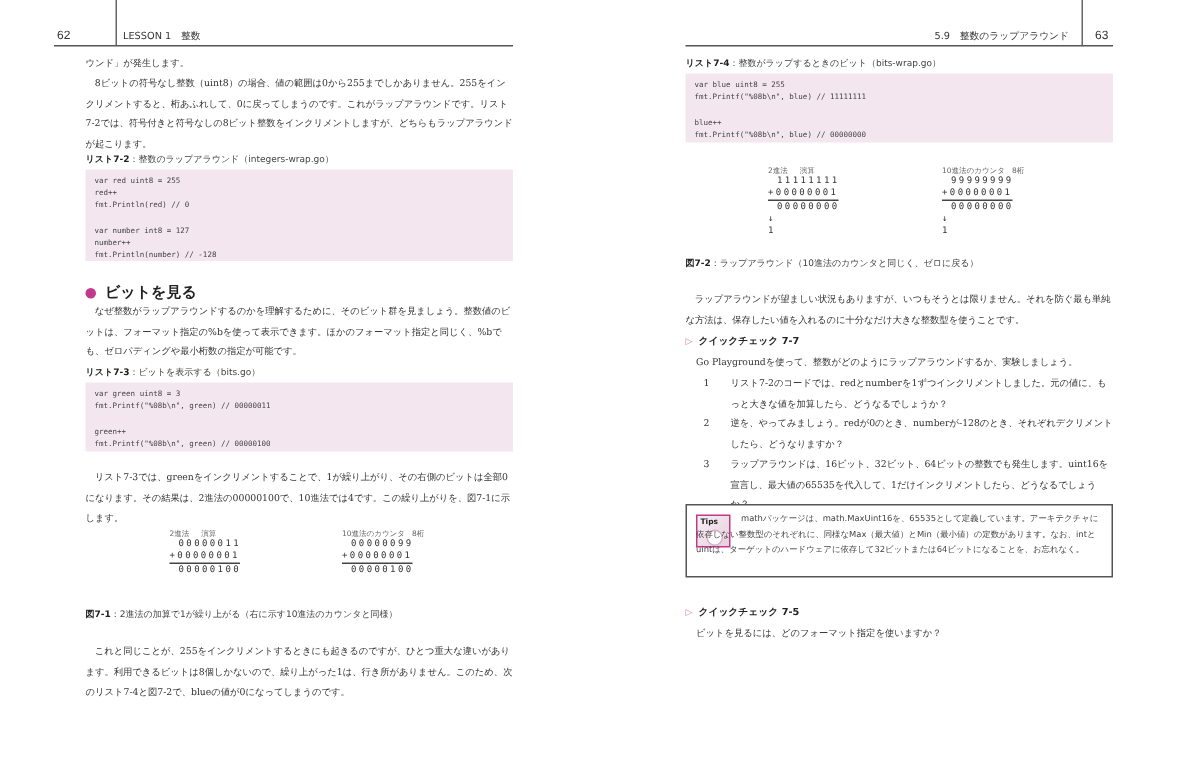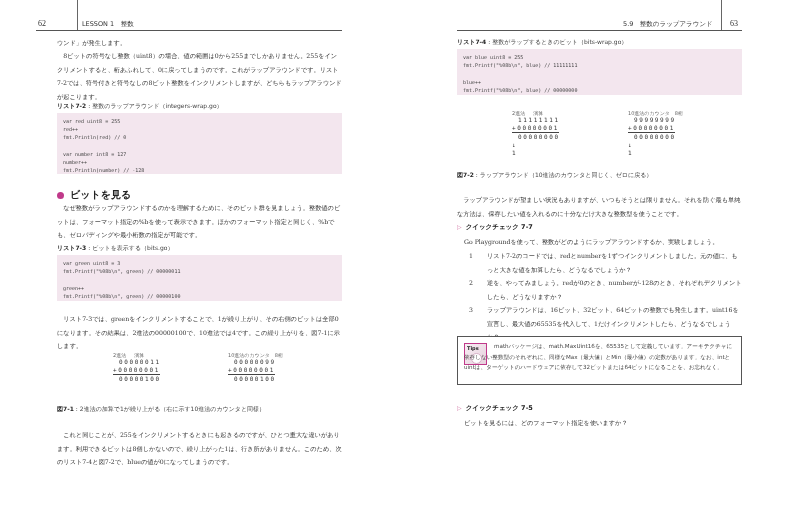--- a/index.html
+++ b/index.html
@@ -3,21 +3,21 @@
 <meta charset="utf-8">
 <style>
   html,body{margin:0;padding:0;background:#fff;}
   body{width:800px;height:505px;position:relative;overflow:hidden;font-family:"DejaVu Serif",serif;color:#333;}
   .page{position:absolute;top:0;height:505px;}
   .page.left{left:0;width:400px;}
   .page.right{left:400px;width:400px;}
   .abs{position:absolute;}
   .hdr-line{position:absolute;height:1px;background:#555;}
   .vline{position:absolute;width:1px;background:#666;}
-  .pnum{font-family:Liberation Serif, serif;font-size:8px;color:#333;}
+  .pnum{font-family:Liberation Sans, sans-serif;font-size:8px;color:#333;}
   .running{font-family:"DejaVu Sans",sans-serif;font-size:6.5px;color:#333;}
   .body-text{font-size:6.2px;line-height:13.5px;color:#333;}
   .indent{text-indent:1em;}
   .caption{font-family:"DejaVu Sans",sans-serif;font-size:6px;color:#444;}
   .caption b{font-weight:bold;color:#222;}
   .code{position:absolute;background:#f3e6ee;font-family:"DejaVu Sans Mono",monospace;font-size:5px;color:#444;line-height:8.2px;padding:4px 6px;box-sizing:border-box;white-space:pre;}
   .h2{font-family:"DejaVu Sans",sans-serif;font-size:10px;font-weight:bold;color:#222;}
   .bullet{display:inline-block;width:7px;height:7px;border-radius:50%;background:#c0398a;margin-right:6px;vertical-align:-0.5px;}
   .qc{font-family:"DejaVu Sans",sans-serif;font-size:6.5px;font-weight:bold;color:#222;}
   .tri{display:inline-block;color:#d47aa8;font-size:6px;margin-right:4px;}

